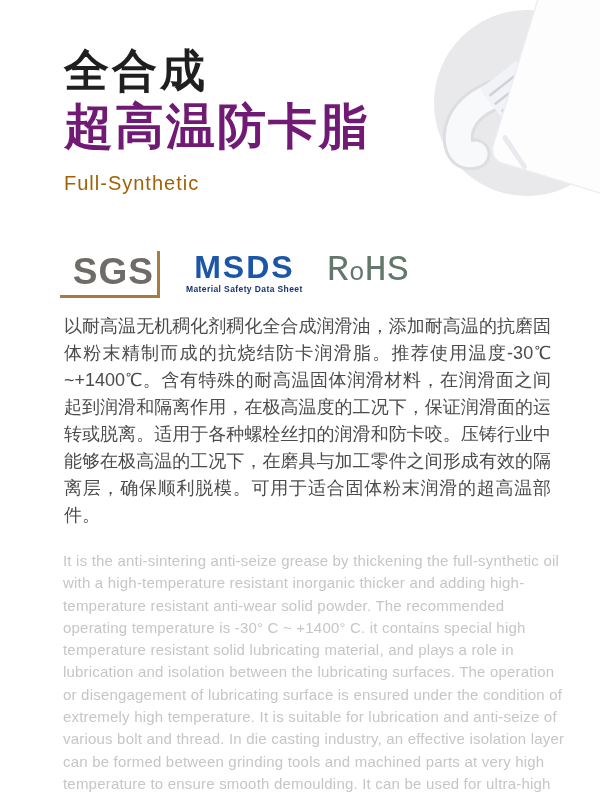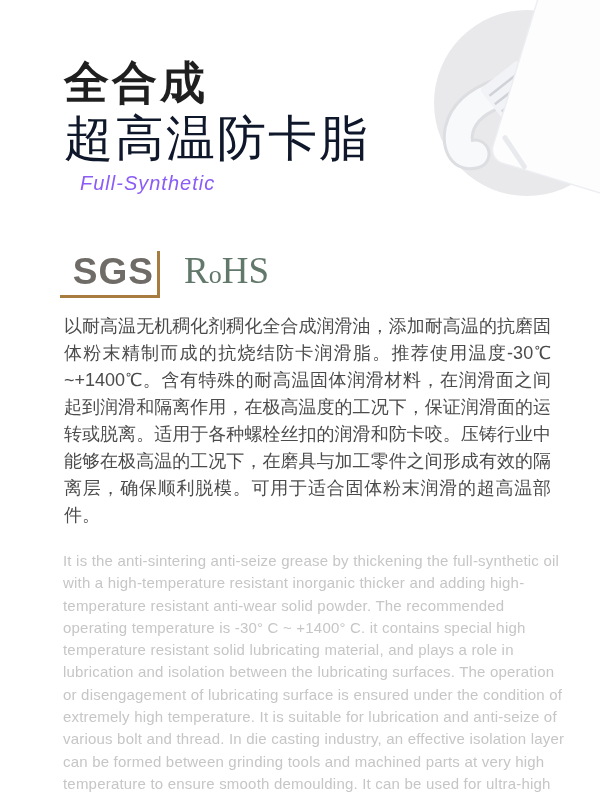--- a/index.html
+++ b/index.html
@@ -9,42 +9,41 @@
     position: relative;
     overflow: hidden;
     font-family: "Liberation Sans", sans-serif;
   }
   .product-art {
     position: absolute; top: 0; left: 0;
     width: 600px; height: 240px;
     pointer-events: none;
   }
   .title-block {
-    position: absolute; left: 64px; top: 56px;
+    position: absolute; left: 64px; top: 44px;
   }
   .title-cn-1 {
     font-size: 45px; line-height: 54px;
     font-weight: 600; color: #1f1f1f;
     letter-spacing: 3px;
   }
   .title-cn-2 {
     font-size: 49px; line-height: 56px;
-    font-weight: 400; color: #0f172a;
+    font-weight: 700; color: #701a75;
     letter-spacing: 2px;
   }
   .subtitle-en {
-    position: absolute; left: 80px; top: 170px;
-    font-style: italic;
+    position: absolute; left: 64px; top: 170px;
     font-size: 20px; line-height: 27px;
-    color: #8b5cf6; letter-spacing: 1px;
+    color: #a16207; letter-spacing: 1px;
     white-space: nowrap;
   }
   .cert-row {
     position: absolute; left: 60px; top: 251px;
-    display: flex; align-items: center;
+    display: flex; align-items: flex-start;
   }
   .cert-sgs {
     width: 94px; height: 44px;
     text-align: right;
     border-bottom: 3px solid #a87c3f;
     border-right: 3px solid #a87c3f;
     padding-right: 3px;
   }
   .cert-sgs .sgs-text {
     font-size: 37px; line-height: 42px;
@@ -62,21 +61,21 @@
     letter-spacing: 2px;
   }
   .cert-msds .msds-sub {
     font-size: 8.5px; line-height: 10px;
     font-weight: 700; color: #15366e;
     letter-spacing: 0.4px;
     margin-top: 1px;
   }
   .cert-rohs {
     margin-left: 24px;
-    font-family: Liberation Serif, serif;
+    font-family: Liberation Mono, monospace;
     color: #62786b;
     padding-bottom: 4px;
     white-space: nowrap;
   }
   .cert-rohs .big { font-size: 37px; line-height: 38px; }
   .cert-rohs .small { font-size: 26px; line-height: 38px; }
   .desc-cn {
     position: absolute; left: 64px; top: 313px;
     width: 487px;
     font-size: 18px; line-height: 27px;
@@ -121,20 +120,24 @@
 </div>
 
 <div class="subtitle-en">
   <div>Full-Synthetic</div>
 </div>
 
 <div class="cert-row">
   <div class="cert-sgs">
     <span class="sgs-text">SGS</span>
   </div>
+  <div class="cert-msds">
+    <div class="msds-text">MSDS</div>
+    <div class="msds-sub">Material Safety Data Sheet</div>
+  </div>
   <div class="cert-rohs">
     <span class="big">R</span><span class="small">o</span><span class="big">HS</span>
   </div>
 </div>
 
 <div class="desc-cn">以耐高温无机稠化剂稠化全合成润滑油，添加耐高温的抗磨固体粉末精制而成的抗烧结防卡润滑脂。推荐使用温度-30℃ ~+1400℃。含有特殊的耐高温固体润滑材料，在润滑面之间起到润滑和隔离作用，在极高温度的工况下，保证润滑面的运转或脱离。适用于各种螺栓丝扣的润滑和防卡咬。压铸行业中能够在极高温的工况下，在磨具与加工零件之间形成有效的隔离层，确保顺利脱模。可用于适合固体粉末润滑的超高温部件。</div>
 
 <div class="desc-en">It is the anti-sintering anti-seize grease by thickening the full-synthetic oil with a high-temperature resistant inorganic thicker and adding high-temperature resistant anti-wear solid powder. The recommended operating temperature is -30° C ~ +1400° C. it contains special high temperature resistant solid lubricating material, and plays a role in lubrication and isolation between the lubricating surfaces. The operation or disengagement of lubricating surface is ensured under the condition of extremely high temperature. It is suitable for lubrication and anti-seize of various bolt and thread. In die casting industry, an effective isolation layer can be formed between grinding tools and machined parts at very high temperature to ensure smooth demoulding. It can be used for ultra-high temperature parts suitable for solid powder lubrication.</div>
 
 </body></html>

